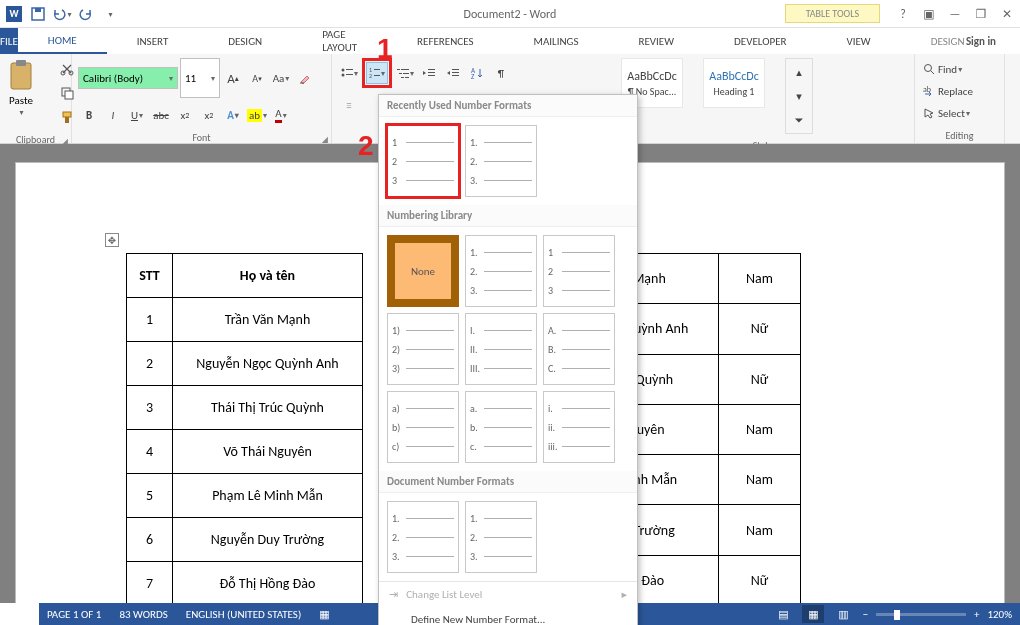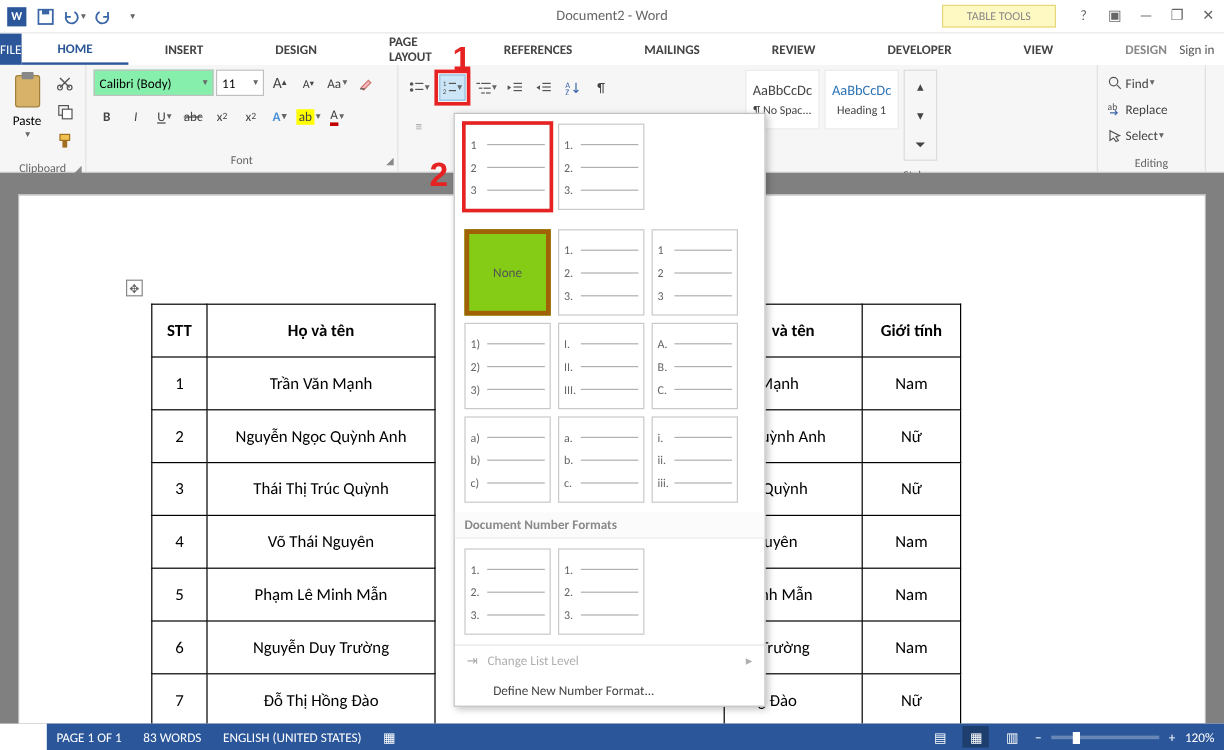--- a/index.html
+++ b/index.html
@@ -11,51 +11,51 @@
 .qat-btn { width: 20px; height: 20px; display: flex; align-items: center; justify-content: center; color: #444; }
 .wicon { width: 16px; height: 16px; background: #2b579a; color: #fff; font-weight: bold; font-size: 10px; display: flex; align-items: center; justify-content: center; }
 .title-center { position: absolute; left: 50%; transform: translateX(-50%); font-size: 12px; color: #666; }
 .tabletools { position: absolute; right: 140px; background: #fef9c3; padding: 2px 20px; border: 1px solid #e6d87a; font-size: 10px; color: #888; }
 .win-btns { position: absolute; right: 0; display: flex; }
 .win-btn { width: 26px; height: 22px; display: flex; align-items: center; justify-content: center; font-size: 12px; color: #666; }
 
 
 .tabsrow { height: 26px; background: #fff; display: flex; align-items: stretch; position: relative; }
 .file-tab { background: #2b579a; color: #fff; width: 55px; display: flex; align-items: center; justify-content: center; font-size: 11px; }
-.tab { padding: 0 30px; display: flex; align-items: center; font-size: 11px; color: #444; text-transform: uppercase; font-weight: bold; }
+.tab { padding: 0 30px; display: flex; align-items: center; font-size: 11px; color: #444; text-transform: uppercase; }
 .tab.active { color: #2b579a; border-bottom: 2px solid #2b579a; }
 .tool-tab { color: #888; }
-.signin { position: absolute; right: 8px; font-size: 11px; color: #555; display: flex; align-items: center; height: 100%; }
+.signin { position: absolute; right: 24px; font-size: 11px; color: #555; display: flex; align-items: center; height: 100%; font-weight: bold; }
 
 
 .ribbon { height: 90px; background: #f6f6f6; border-bottom: 1px solid #d4d4d4; display: flex; }
 .ribbon-group { border-right: 1px solid #e1e1e1; display: flex; flex-direction: column; }
-.ribbon-main { flex: 1; display: flex; padding: 4px 6px; align-items: flex-start; gap: 4px; }
+.ribbon-main { flex: 1; display: flex; padding: 4px 6px; align-items: flex-start; gap: 20px; }
 .ribbon-label { font-size: 10px; text-align: center; color: #666; padding: 1px 0 3px; position: relative; }
 .ribbon-label .launcher { position: absolute; right: 3px; bottom: 3px; font-size: 8px; color: #888; }
 .rbtn { height: 22px; display: flex; align-items: center; justify-content: center; padding: 0 2px; font-size: 11px; color: #444; }
 .rbtn.sm { width: 22px; }
 .vstack { display: flex; flex-direction: column; gap: 2px; }
 .hstack { display: flex; align-items: center; gap: 2px; }
 .paste-big { display: flex; flex-direction: column; align-items: center; width: 40px; }
 .clipboard-icon { width: 30px; height: 36px; display: flex; align-items: center; justify-content: center; }
 .font-name { border: 1px solid #c0c0c0; background: #86efac; width: 100px; height: 22px; padding: 0 4px; display: flex; align-items: center; font-size: 11px; }
-.font-size { border: 1px solid #c0c0c0; background: #fff; width: 40px; height: 22px; padding: 0 4px; display: flex; align-items: center; font-size: 11px; }
+.font-size { border: 1px solid #c0c0c0; background: #fff; width: 40px; height: 40px; padding: 0 4px; display: flex; align-items: center; font-size: 11px; }
 .style-box { width: 62px; height: 50px; border: 1px solid #e8e8e8; background: #fff; display: flex; flex-direction: column; align-items: center; justify-content: center; font-size: 10px; color: #444; }
 .style-box .prev { font-size: 12px; margin-bottom: 2px; }
 
 
 .num-highlight { border: 3px solid #e62222; padding: 1px; }
 
 
 .dropdown { position: absolute; left: 378px; top: 94px; width: 260px; background: #fff; border: 1px solid #c0c0c0; box-shadow: 2px 2px 6px rgba(0,0,0,0.25); z-index: 50; }
 .dd-section-label { background: #fbfbfb; color: #8a8a8a; font-weight: 600; font-size: 11px; padding: 4px 8px; border-bottom: 1px solid #eee; }
 .dd-grid { display: flex; flex-wrap: wrap; gap: 6px; padding: 8px; }
 .fmt-tile { width: 72px; height: 72px; border: 1px solid #c9c9c9; background: #fff; display: flex; flex-direction: column; justify-content: center; padding: 6px 4px; gap: 6px; }
-.fmt-tile.sel { border: 4px solid #a16207; background: #84cc16; }
+.fmt-tile.sel { border: 8px solid #a16207; background: #fdba74; }
 .fmt-line { display: flex; align-items: center; font-size: 10px; color: #666; }
 .fmt-line .mk { width: 14px; flex-shrink: 0; }
 .fmt-line .bar { flex: 1; height: 1px; background: #b0b0b0; }
 .fmt-none { display: flex; align-items: center; justify-content: center; font-size: 11px; color: #555; }
 .first-highlight { outline: 3px solid #e62222; outline-offset: -1px; }
 .dd-footer { border-top: 1px solid #e4e4e4; }
 .dd-item { padding: 6px 10px; font-size: 11px; color: #444; display: flex; align-items: center; gap: 8px; }
 .dd-item.disabled { color: #b0b0b0; }
 
 
@@ -346,20 +346,21 @@
         </div>
     </div>
     <div class="ribbon-label">Editing</div>
   </div>
 </div>
 
 <div class="anno anno1">1</div>
 <div class="anno anno2">2</div>
 
 <div class="dropdown">
+  <div class="dd-section-label">Recently Used Number Formats</div>
   <div class="dd-grid">
     <div class="fmt-tile first-highlight">
       <div class="fmt-line">
           <span class="mk">1</span>
           <span class="bar"></span>
         </div>
       <div class="fmt-line">
           <span class="mk">2</span>
           <span class="bar"></span>
         </div>
@@ -376,20 +377,21 @@
       <div class="fmt-line">
           <span class="mk">2.</span>
           <span class="bar"></span>
         </div>
       <div class="fmt-line">
           <span class="mk">3.</span>
           <span class="bar"></span>
         </div>
     </div>
   </div>
+  <div class="dd-section-label">Numbering Library</div>
   <div class="dd-grid">
     <div class="fmt-tile sel fmt-none">
         <span>None</span>
       </div>
     <div class="fmt-tile">
       <div class="fmt-line">
           <span class="mk">1.</span>
           <span class="bar"></span>
         </div>
       <div class="fmt-line">
@@ -578,24 +580,20 @@
             <td>Nguyễn Duy Trường</td>
           </tr>
       <tr>
             <td>7</td>
             <td>Đỗ Thị Hồng Đào</td>
           </tr>
     </tbody>
       </table>
     <table class="tbl tblB">
       <tbody>
-          <tr>
-            <th>và tên</th>
-            <th>Giới tính</th>
-          </tr>
       <tr>
             <td>Văn Mạnh</td>
             <td>Nam</td>
           </tr>
       <tr>
             <td>ọc Quỳnh Anh</td>
             <td>Nữ</td>
           </tr>
       <tr>
             <td>Trúc Quỳnh</td>

